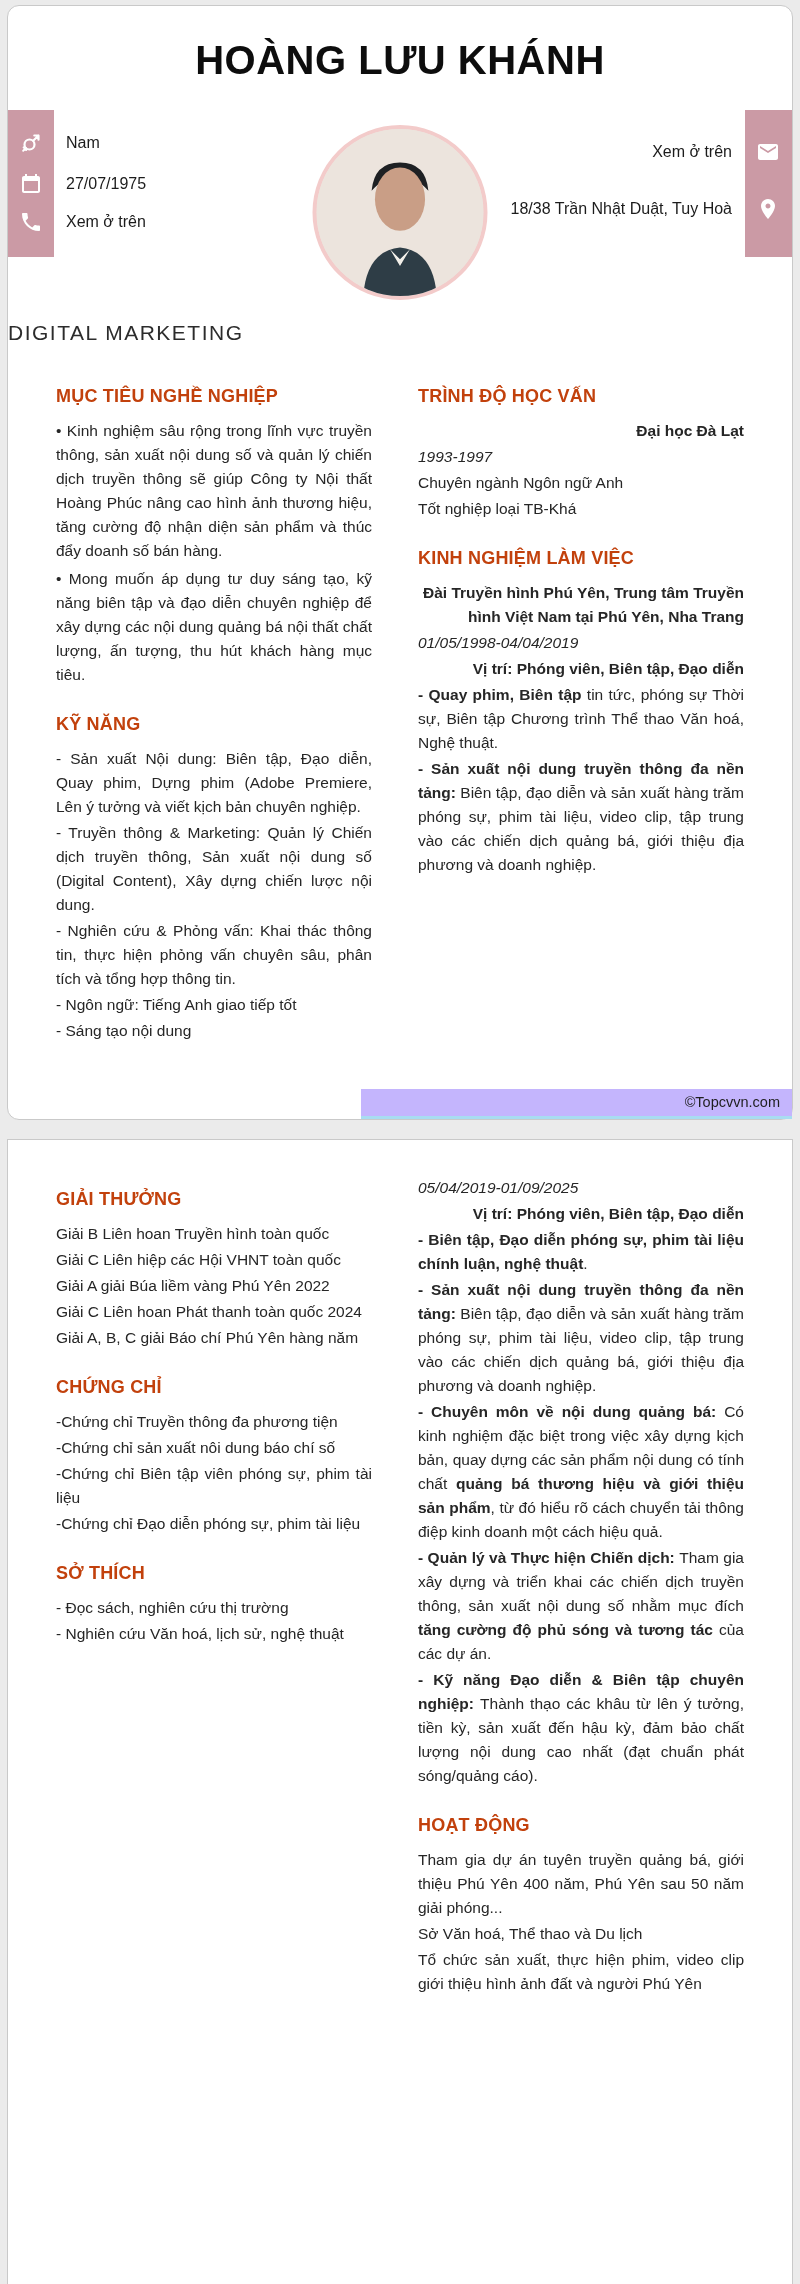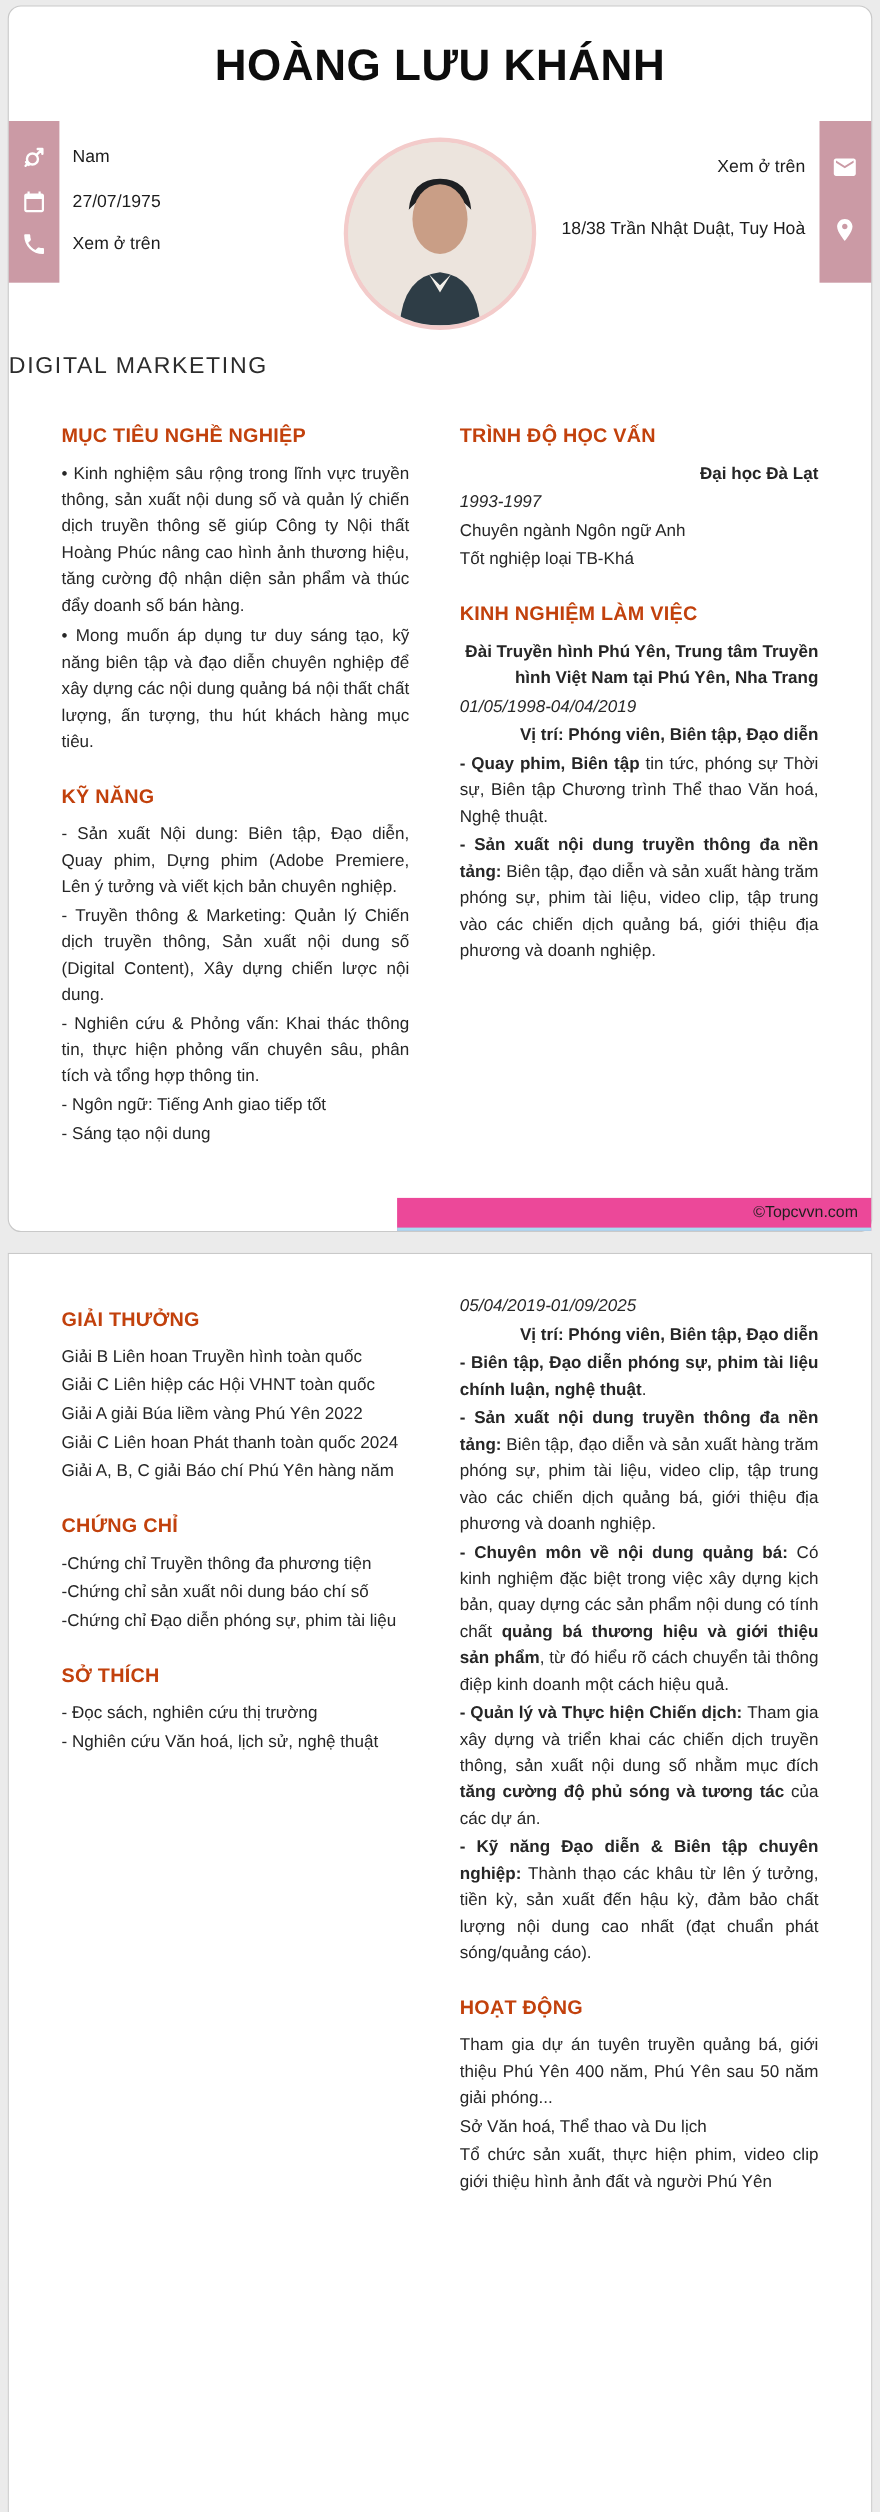--- a/index.html
+++ b/index.html
@@ -33,21 +33,21 @@
   .colR{flex:1;min-width:0;}
   h3{margin:24px 0 8px;font-size:18px;font-weight:700;color:#c2410c;letter-spacing:.2px;}
   .cols .col h3:first-child{margin-top:12px;}
   .cols2 .colL h3:first-child{margin-top:10px;}
   p{margin:0 0 4px;}
   .just{text-align:justify;}
   .b{font-weight:700;text-align:right;}
   .i{font-style:italic;}
   .tight{margin-bottom:2px;}
   
-  .foot{position:absolute;bottom:0;right:0;width:55%;height:27px;background:#ec4899;border-bottom:3px solid #a8dcf1;}
+  .foot{position:absolute;bottom:0;right:0;width:55%;height:27px;background:#c4b5fd;border-bottom:3px solid #a8dcf1;}
   .foot span{display:block;text-align:right;padding-right:12px;line-height:27px;font-size:14.5px;color:#1f1f1f;}
 </style>
 </head>
 <body>
 
 <div class="sheet sheet1">
   <h1>HOÀNG LƯU KHÁNH</h1>
 
   <div class="info-band">
     <div class="bar bar-left"></div>
@@ -144,20 +144,21 @@
       <h3>GIẢI THƯỞNG</h3>
       <p class="tight">Giải B Liên hoan Truyền hình toàn quốc</p>
       <p class="tight">Giải C Liên hiệp các Hội VHNT toàn quốc</p>
       <p class="tight">Giải A giải Búa liềm vàng Phú Yên 2022</p>
       <p class="just tight">Giải C Liên hoan Phát thanh toàn quốc 2024</p>
       <p class="tight">Giải A, B, C giải Báo chí Phú Yên hàng năm</p>
 
       <h3>CHỨNG CHỈ</h3>
       <p class="tight">-Chứng chỉ Truyền thông đa phương tiện</p>
       <p class="tight">-Chứng chỉ sản xuất nôi dung báo chí số</p>
+      <p class="just tight">-Chứng chỉ Biên tập viên phóng sự, phim tài liệu</p>
       <p class="just tight">-Chứng chỉ Đạo diễn phóng sự, phim tài liệu</p>
 
       <h3>SỞ THÍCH</h3>
       <p class="tight">- Đọc sách, nghiên cứu thị trường</p>
       <p class="tight">- Nghiên cứu Văn hoá, lịch sử, nghệ thuật</p>
     </div>
 
     <div class="col colR">
       <p class="i tight">05/04/2019-01/09/2025</p>
       <p class="b tight">Vị trí: Phóng viên, Biên tập, Đạo diễn</p>

